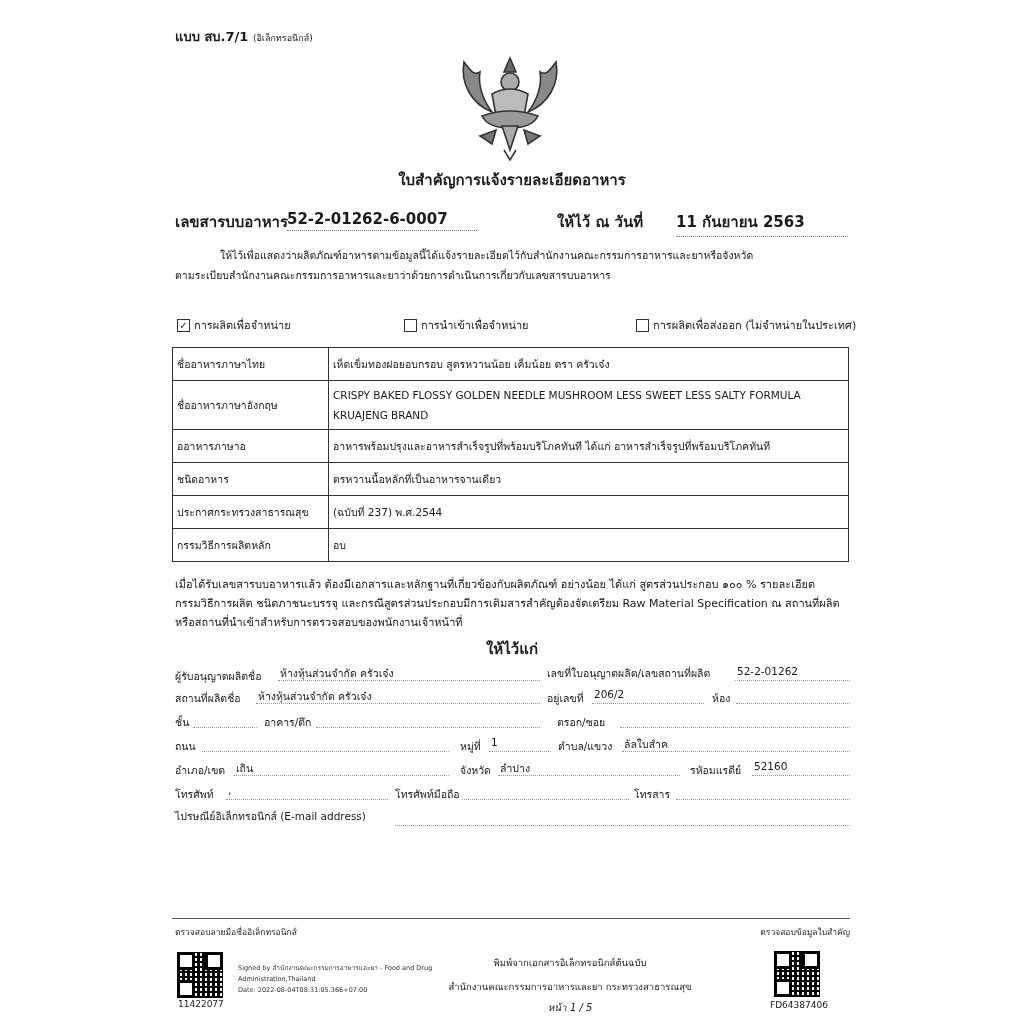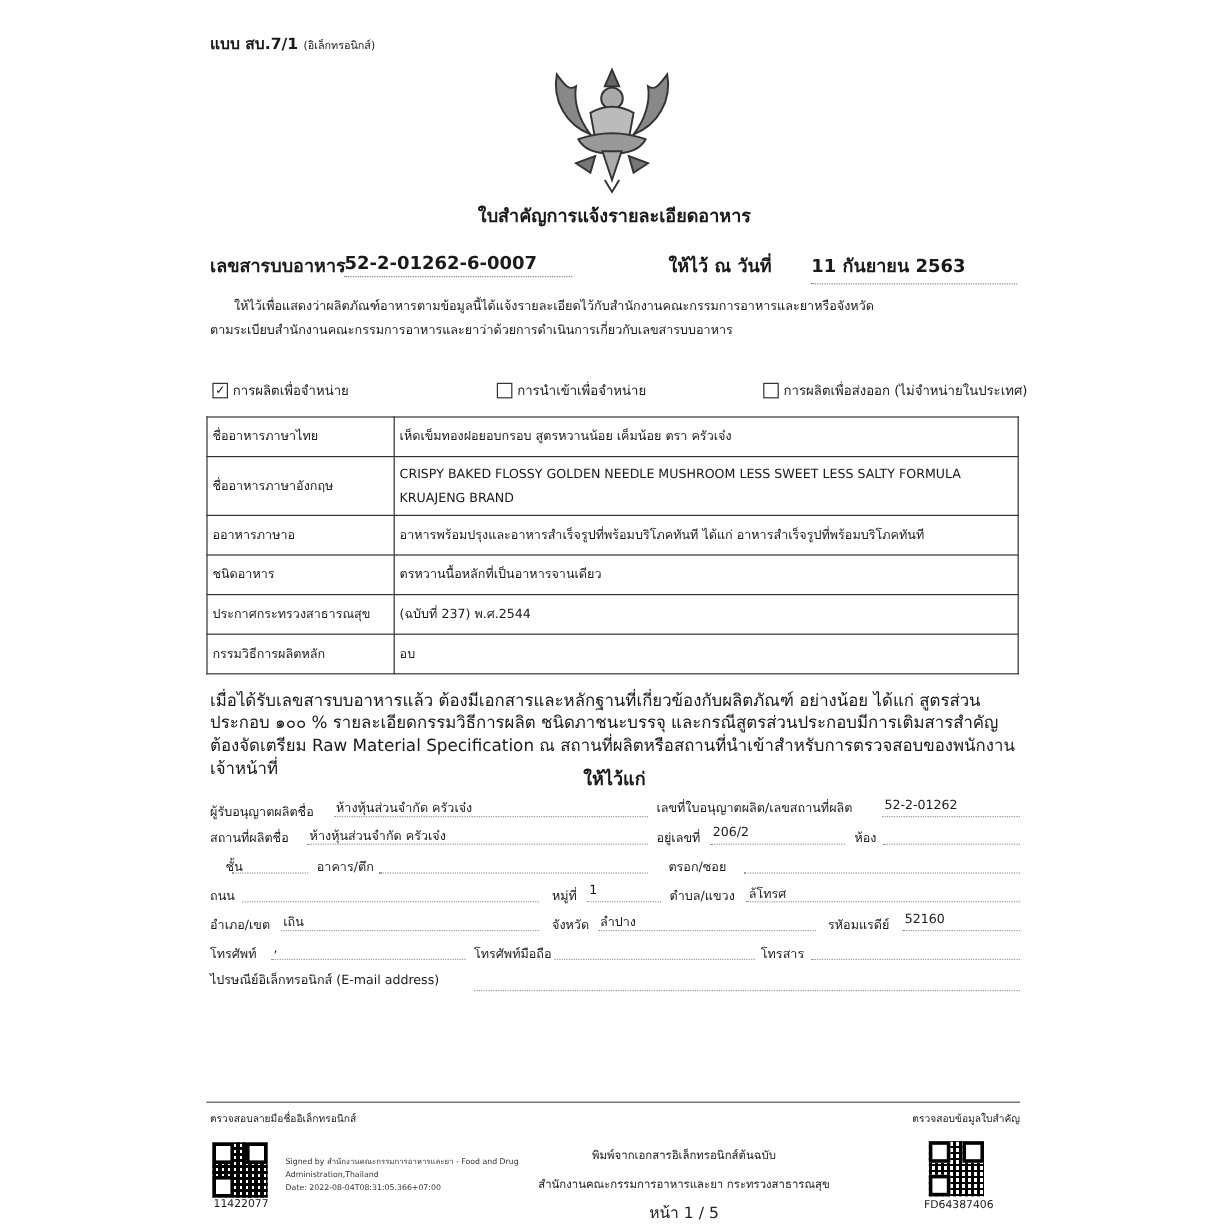--- a/index.html
+++ b/index.html
@@ -8,29 +8,29 @@
   .abs { position: absolute; }
   .form-code { left: 175px; top: 26px; font-size: 13px; font-weight: bold; }
   .form-code .sub { font-size: 9px; font-weight: normal; }
   .emblem { left: 452px; top: 54px; width: 116px; height: 108px; }
   .doc-title { left: 0; width: 1024px; top: 168px; text-align: center; font-size: 15px; font-weight: bold; }
   .reg-label { left: 175px; top: 210px; font-size: 15px; font-weight: bold; }
   .reg-value { left: 287px; top: 210px; width: 190px; font-size: 15px; font-weight: bold; border-bottom: 1px dotted #888; padding-bottom: 2px; }
   .date-label { left: 557px; top: 210px; font-size: 15px; font-weight: bold; }
   .date-value { left: 676px; top: 210px; width: 172px; font-size: 15px; font-weight: bold; border-bottom: 1px dotted #888; padding-bottom: 2px; }
   .para { font-size: 10.5px; line-height: 20px; }
-  .intro1 { left: 195px; top: 245px; }
+  .intro1 { left: 220px; top: 245px; }
   .intro2 { left: 175px; top: 265px; }
   .cb { top: 316px; font-size: 11px; display: flex; align-items: center; gap: 4px; }
   .cb .box { width: 11px; height: 11px; border: 1px solid #333; font-size: 10px; line-height: 11px; text-align: center; }
-  .cb1 { left: 177px; } .cb2 { left: 414px; } .cb3 { left: 636px; }
+  .cb1 { left: 177px; } .cb2 { left: 404px; } .cb3 { left: 636px; }
   table.info { position: absolute; left: 172px; top: 347px; width: 677px; border-collapse: collapse; font-size: 10.5px; }
   table.info td { border: 1px solid #333; padding: 4px 4px; vertical-align: middle; line-height: 20px; }
   table.info td.k { width: 147px; }
-  .note { left: 175px; top: 575px; width: 675px; font-size: 14px; line-height: 19px; }
+  .note { left: 175px; top: 575px; width: 675px; font-size: 11px; line-height: 19px; }
   .grant-title { left: 0; width: 1024px; top: 637px; text-align: center; font-size: 15px; font-weight: bold; }
   .lbl { font-size: 10.5px; }
   .fld { font-size: 10.5px; border-bottom: 1px dotted #999; height: 15px; padding-left: 2px; }
   .footer-line { left: 172px; top: 918px; width: 678px; height: 1px; background: #555; }
   .foot-small { font-size: 8.5px; }
   .qr { width: 46px; height: 46px; background:
         repeating-linear-gradient(90deg, #000 0 3px, #fff 3px 5px),
         repeating-linear-gradient(0deg, #000 0 2px, #fff 2px 5px);
         background-blend-mode: multiply; position: absolute; }
   .qr::before, .qr::after { content:""; position:absolute; width:12px; height:12px; border:3px solid #000; background:#fff; }
@@ -126,33 +126,33 @@
 <div class="abs lbl" style="left:547px; top:665px;text-align:right;">เลขที่ใบอนุญาตผลิต/เลขสถานที่ผลิต</div>
 <div class="abs fld" style="left:735px; top:665px; width:113px;">52-2-01262</div>
 
 <div class="abs lbl" style="left:175px; top:690px;">สถานที่ผลิตชื่อ</div>
 <div class="abs fld" style="left:256px; top:688px; width:282px;">ห้างหุ้นส่วนจำกัด ครัวเจ๋ง</div>
 <div class="abs lbl" style="left:547px; top:690px;">อยู่เลขที่</div>
 <div class="abs fld" style="left:592px; top:688px; width:110px;">206/2</div>
 <div class="abs lbl" style="left:712px; top:690px;">ห้อง</div>
 <div class="abs fld" style="left:736px; top:688px; width:112px;"></div>
 
-<div class="abs lbl" style="left:175px; top:714px;margin-left:13px;">ชั้น</div>
+<div class="abs lbl" style="left:175px; top:714px;">ชั้น</div>
 <div class="abs fld" style="left:193px; top:712px; width:62px;"></div>
 <div class="abs lbl" style="left:264px; top:714px;">อาคาร/ตึก</div>
 <div class="abs fld" style="left:316px; top:712px; width:222px;"></div>
 <div class="abs lbl" style="left:557px; top:714px;">ตรอก/ซอย</div>
 <div class="abs fld" style="left:620px; top:712px; width:228px;"></div>
 
 <div class="abs lbl" style="left:175px; top:738px;">ถนน</div>
 <div class="abs fld" style="left:202px; top:736px; width:245px;"></div>
 <div class="abs lbl" style="left:460px; top:738px;">หมู่ที่</div>
 <div class="abs fld" style="left:489px; top:736px; width:60px;">1</div>
 <div class="abs lbl" style="left:558px; top:738px;">ตำบล/แขวง</div>
-<div class="abs fld" style="left:622px; top:736px; width:226px;">ล้โทรศ</div>
+<div class="abs fld" style="left:622px; top:736px; width:226px;">ล้ลใบสำค</div>
 
 <div class="abs lbl" style="left:175px; top:762px;">อำเภอ/เขต</div>
 <div class="abs fld" style="left:234px; top:760px; width:213px;">เถิน</div>
 <div class="abs lbl" style="left:460px; top:762px;">จังหวัด</div>
 <div class="abs fld" style="left:498px; top:760px; width:180px;">ลำปาง</div>
 <div class="abs lbl" style="left:690px; top:762px;">รหัอมแรดีย์</div>
 <div class="abs fld" style="left:752px; top:760px; width:96px;">52160</div>
 
 <div class="abs lbl" style="left:175px; top:786px;">โทรศัพท์</div>
 <div class="abs fld" style="left:226px; top:784px; width:160px;">,</div>
@@ -173,19 +173,19 @@
 <div class="abs" style="left:178px; top:999px; font-size:9px;">11422077</div>
 
 <div class="abs sig" style="left:238px; top:963px;">
   <div>Signed by สำนักงานคณะกรรมการอาหารและยา - Food and Drug</div>
   <div>Administration,Thailand</div>
   <div>Date: 2022-08-04T08:31:05.366+07:00</div>
 </div>
 
 <div class="abs center-foot" style="top:955px;">พิมพ์จากเอกสารอิเล็กทรอนิกส์ต้นฉบับ</div>
 <div class="abs center-foot" style="top:979px;">สำนักงานคณะกรรมการอาหารและยา กระทรวงสาธารณสุข</div>
-<div class="abs center-foot" style="top:1000px; font-size:13px;">หน้า 1 / 5</div>
+<div class="abs center-foot" style="top:1000px; font-size:10px;font-style:italic;">หน้า 1 / 5</div>
 
 <div class="abs foot-small" style="left:758px; top:925px; width:92px; text-align:right;">ตรวจสอบข้อมูลใบสำคัญ</div>
 <div class="qr" style="left:774px; top:951px;">
     <span class="fp"></span>
   </div>
 <div class="abs" style="left:770px; top:1000px; font-size:9px;">FD64387406</div>
 
 </body></html>

